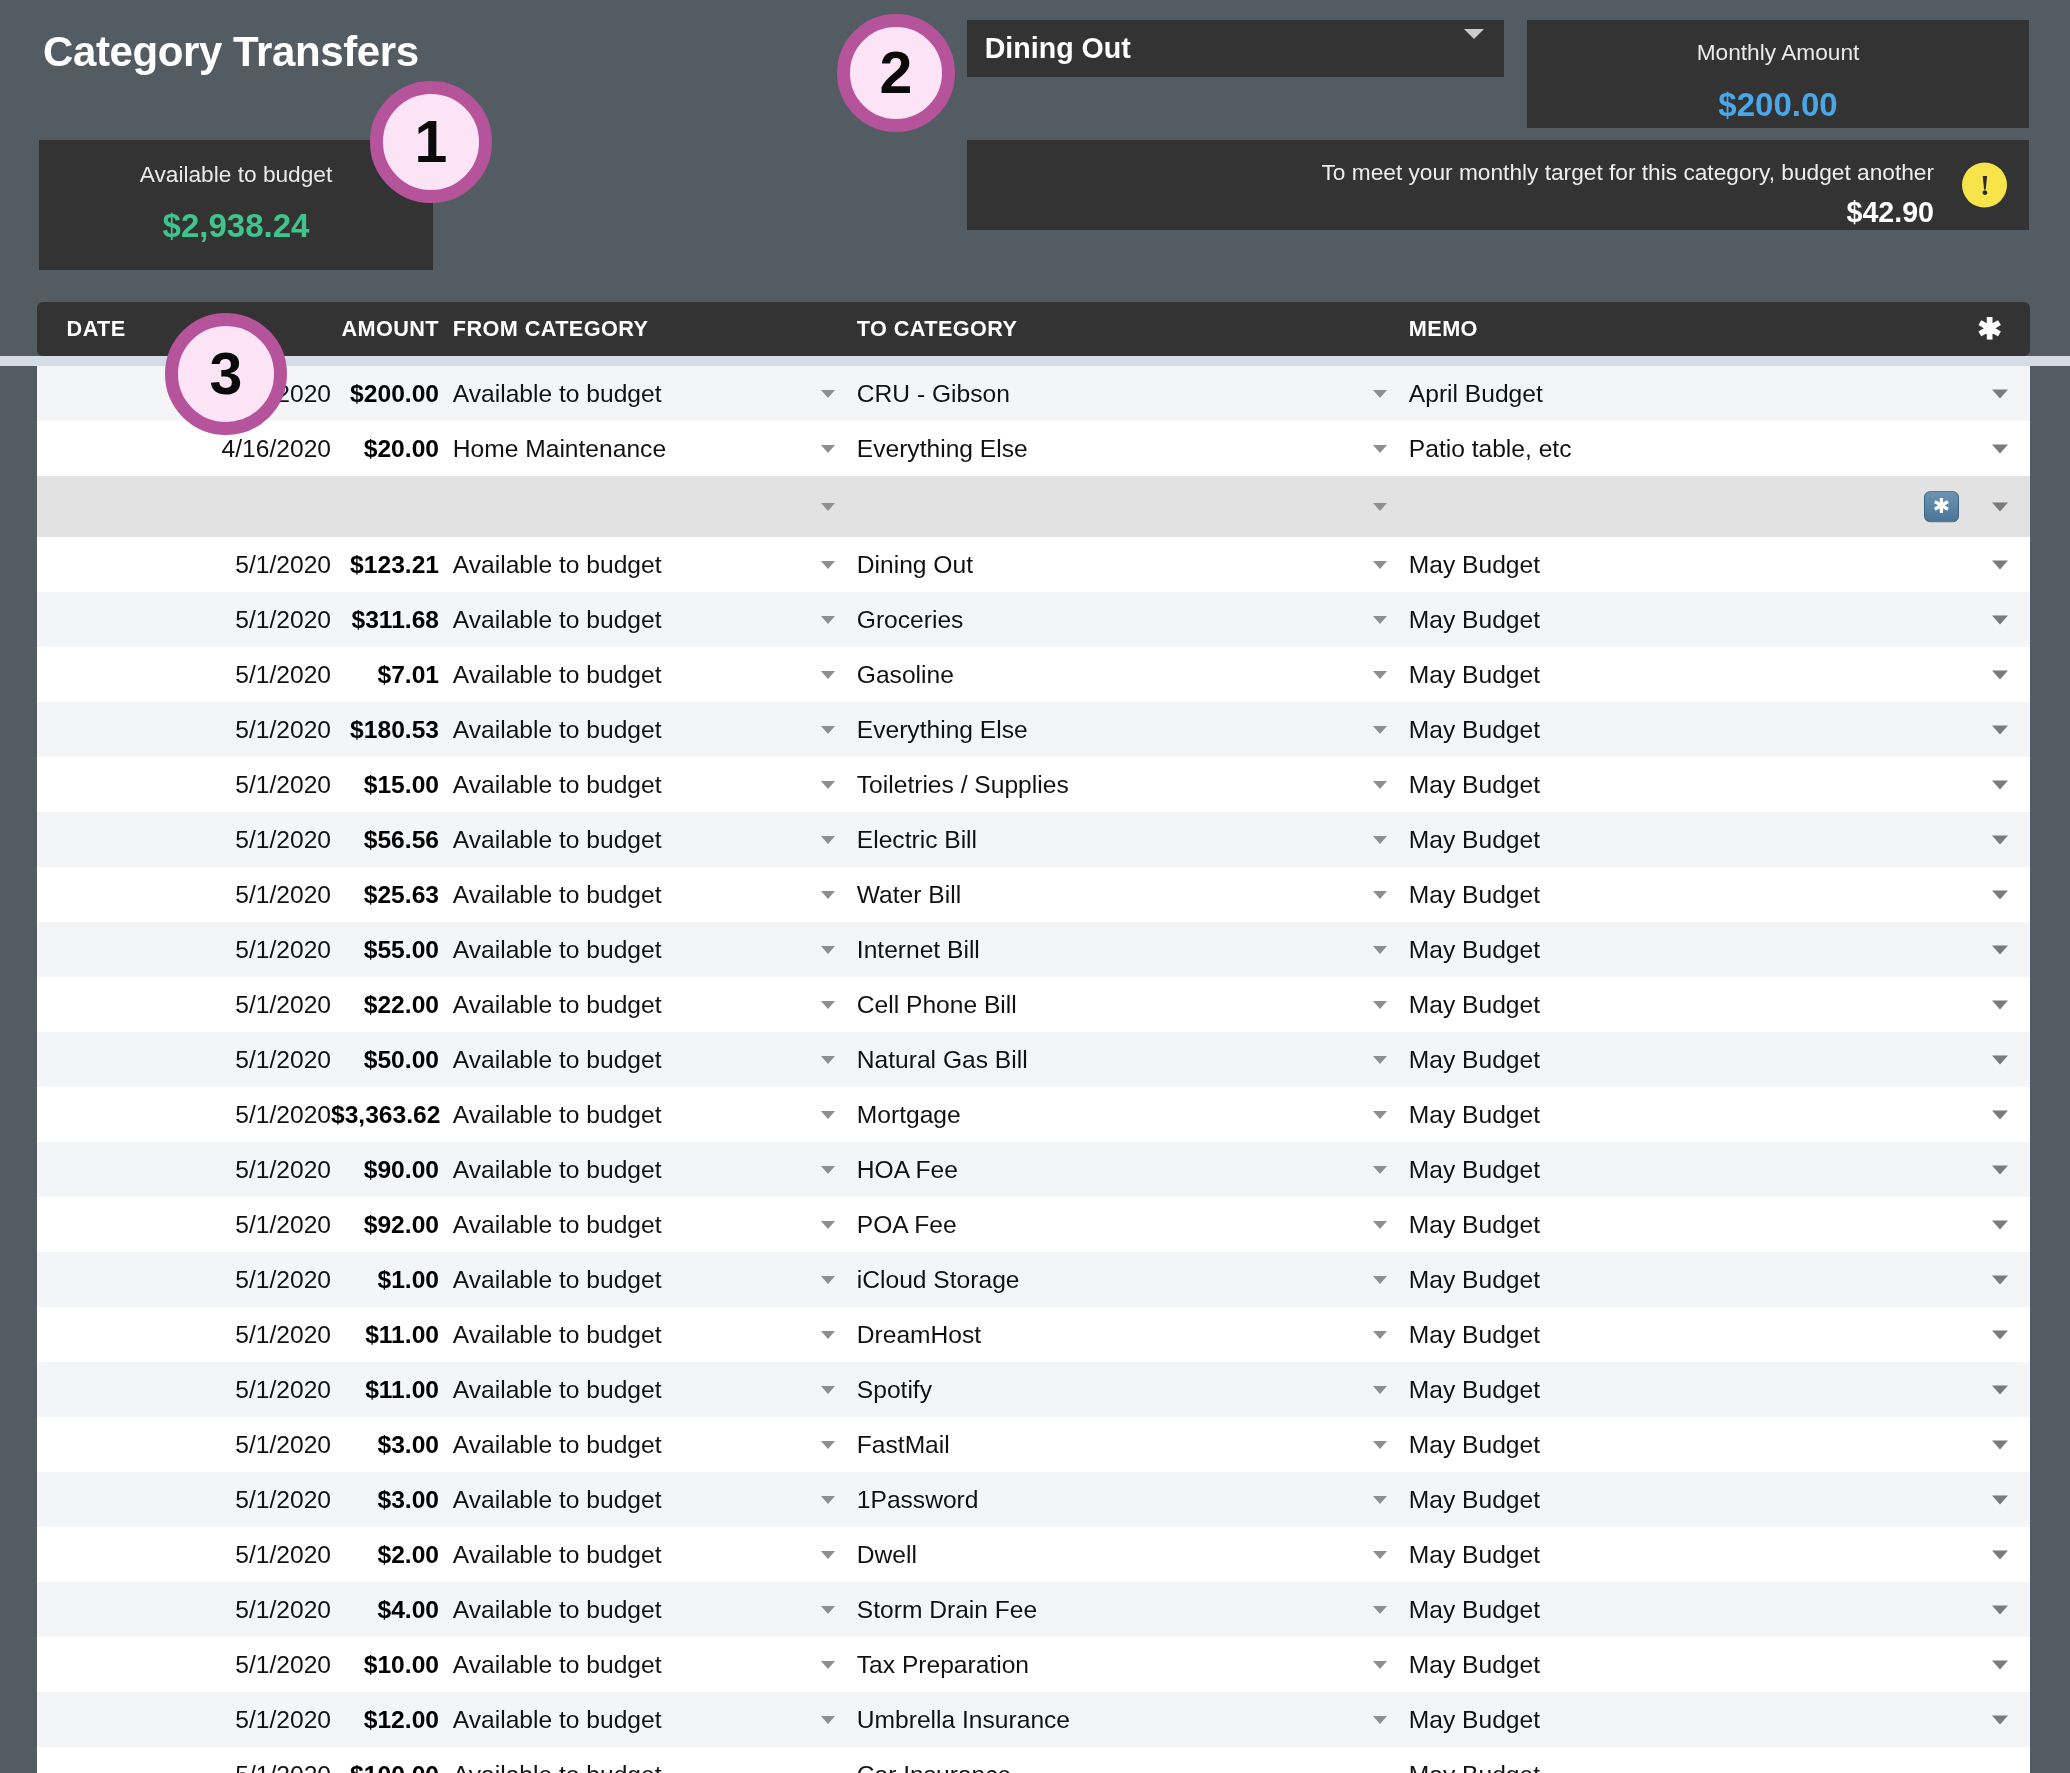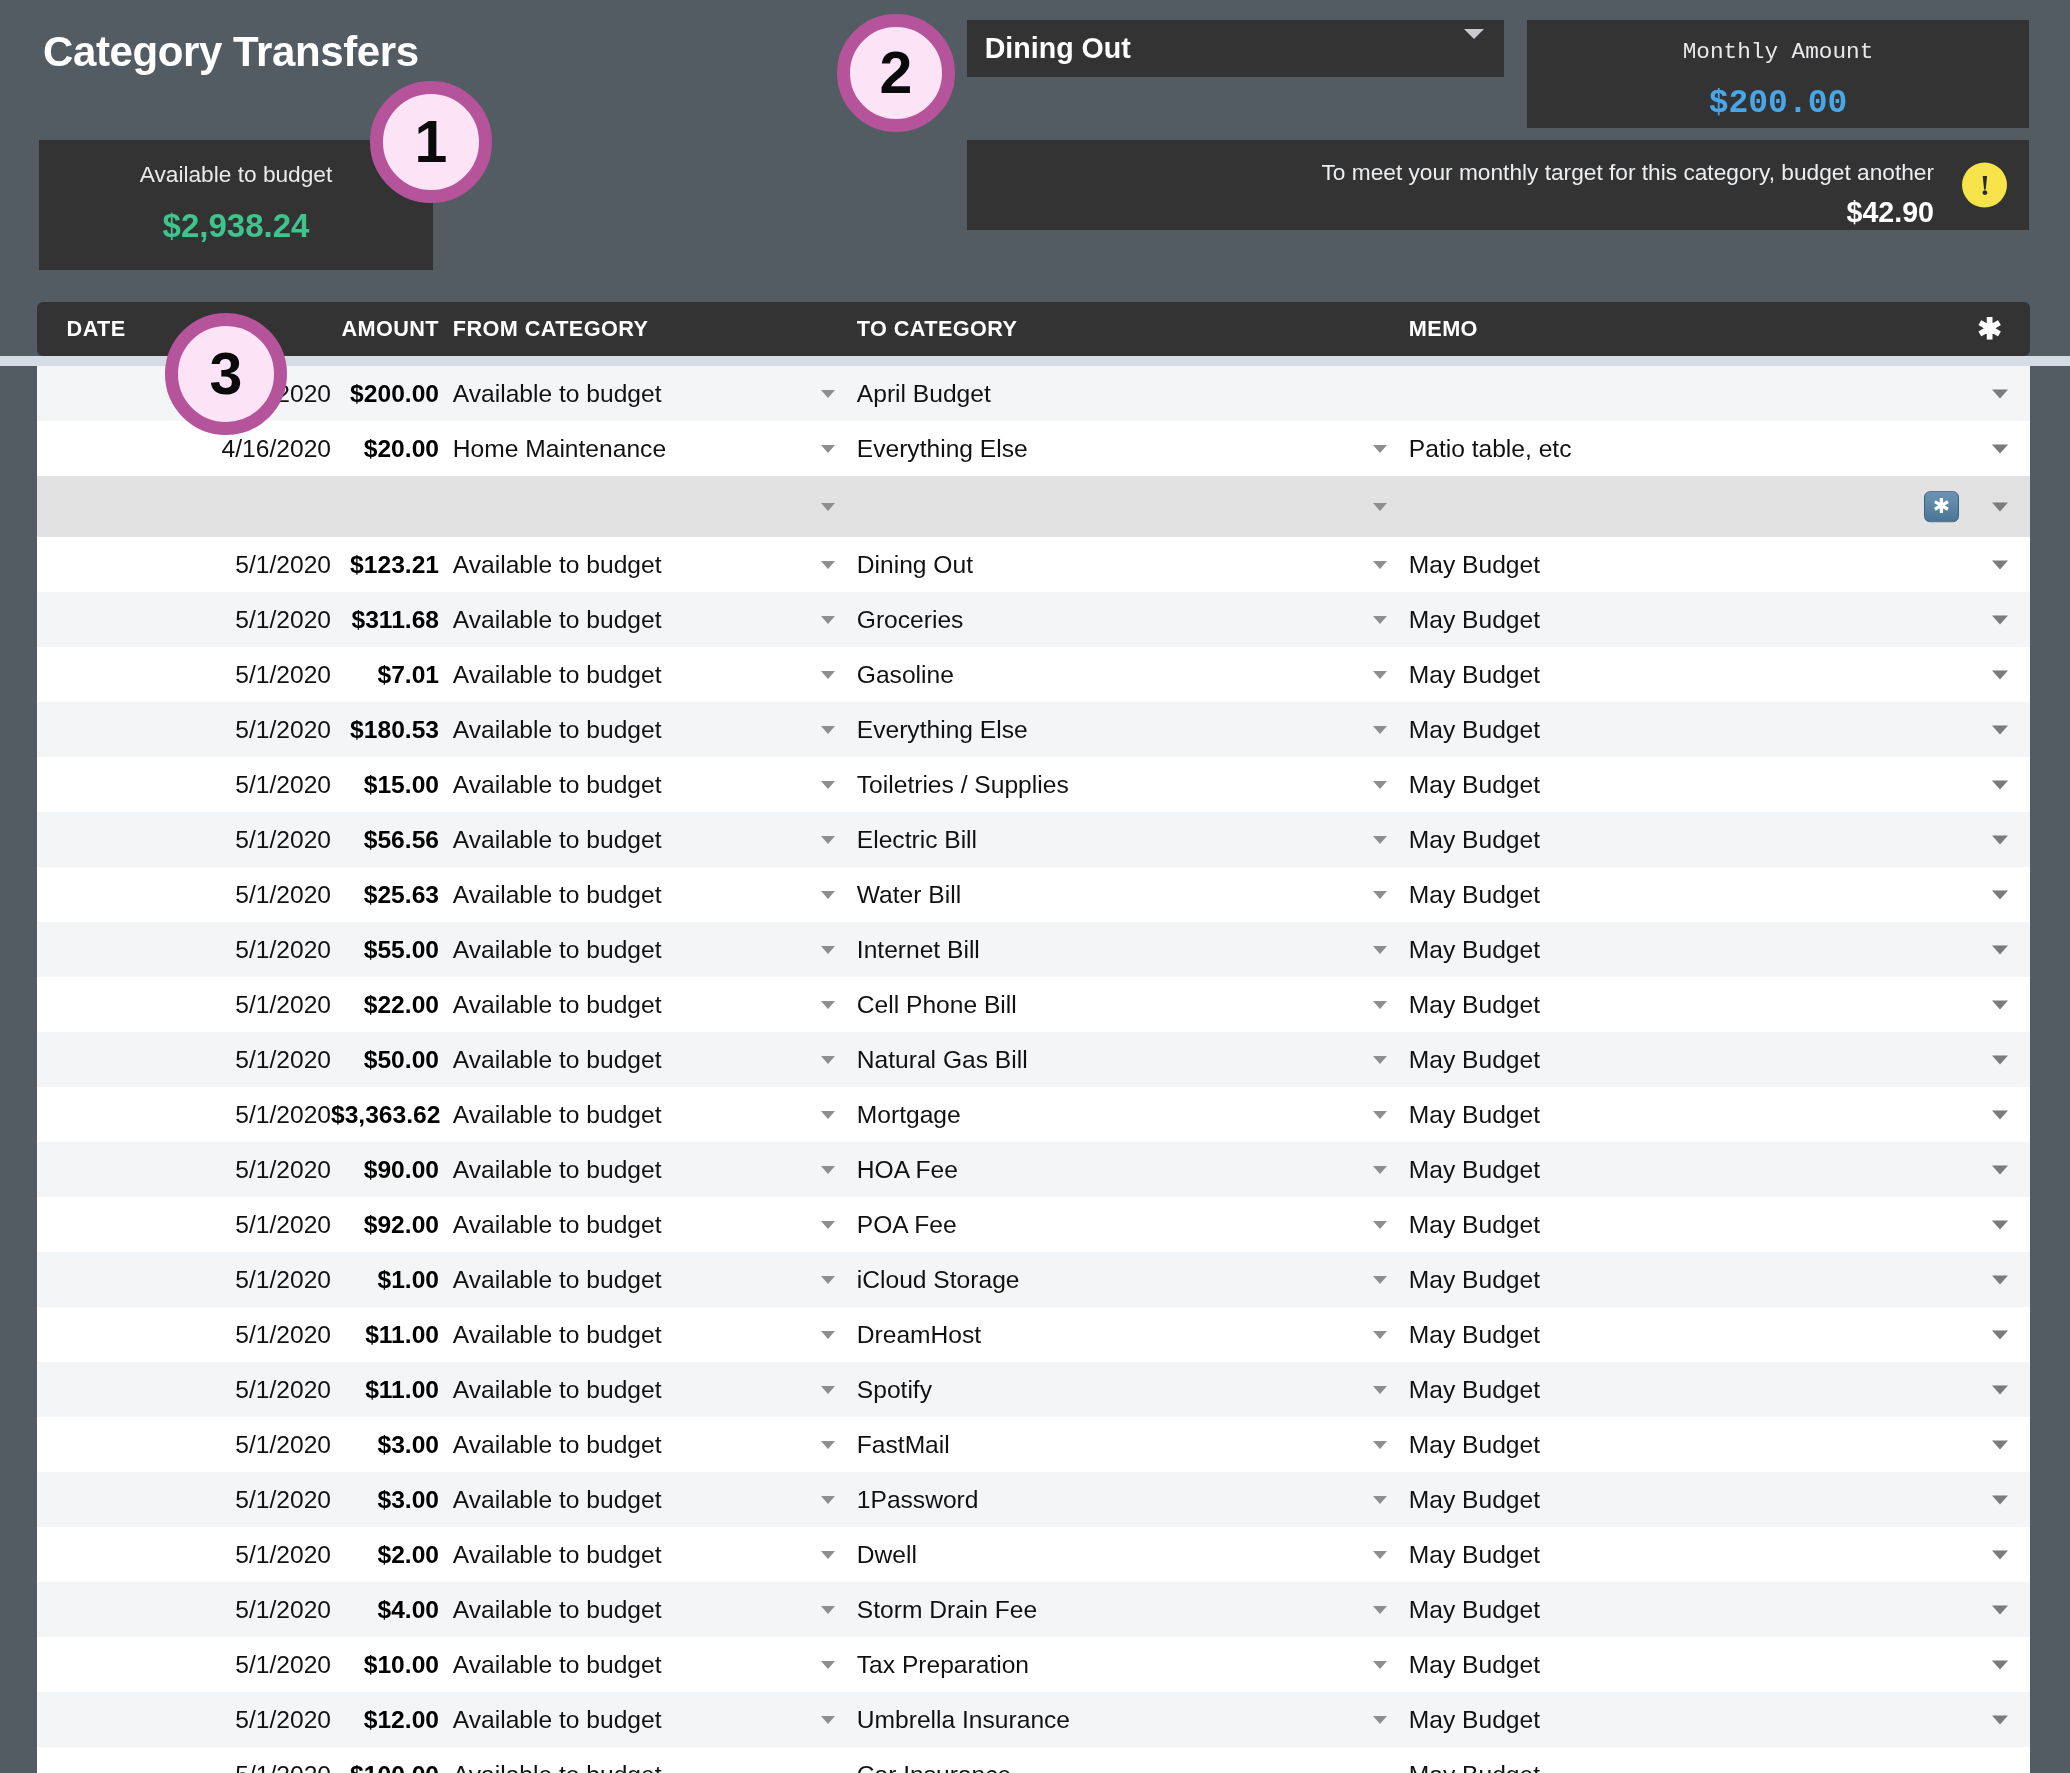--- a/index.html
+++ b/index.html
@@ -101,21 +101,20 @@
     left: 1527px;
     top: 19.7px;
     width: 502px;
     height: 108px;
     background: #333333;
     display: flex;
     flex-direction: column;
     align-items: center;
     padding-top: 19.7px;
     box-sizing: border-box;
-    font-family: Liberation Mono, monospace;
   }
   .monthly-label {
     font-size: 22.7px;
     color: #e9eaec;
   }
   .monthly-value {
     margin-top: 19.7px;
     font-size: 33px;
     font-weight: bold;
     color: #49a7e8;
@@ -352,20 +351,21 @@
     </div>
   </div>
 
   <div class="grid-sep"></div>
 
   <div class="grid-body" id="grid-body">
       <div class="row alt">
         <div class="c-date"><span class="cell-date">4/1/2020</span></div>
         <div class="c-amount"><span class="cell-amount">$200.00</span></div>
         <div class="c-from"><span class="cell-text">Available to budget</span></div>
+        <div class="c-to"><span class="dd-caret"></span><span class="cell-text">CRU - Gibson</span></div>
         <div class="c-memo"><span class="dd-caret"></span><span class="cell-text">April Budget</span></div>
         <div class="c-star">
           <span class="dd-caret right"></span>
         </div>
       </div>
       <div class="row">
         <div class="c-date"><span class="cell-date">4/16/2020</span></div>
         <div class="c-amount"><span class="cell-amount">$20.00</span></div>
         <div class="c-from"><span class="cell-text">Home Maintenance</span></div>
         <div class="c-to"><span class="dd-caret"></span><span class="cell-text">Everything Else</span></div>

